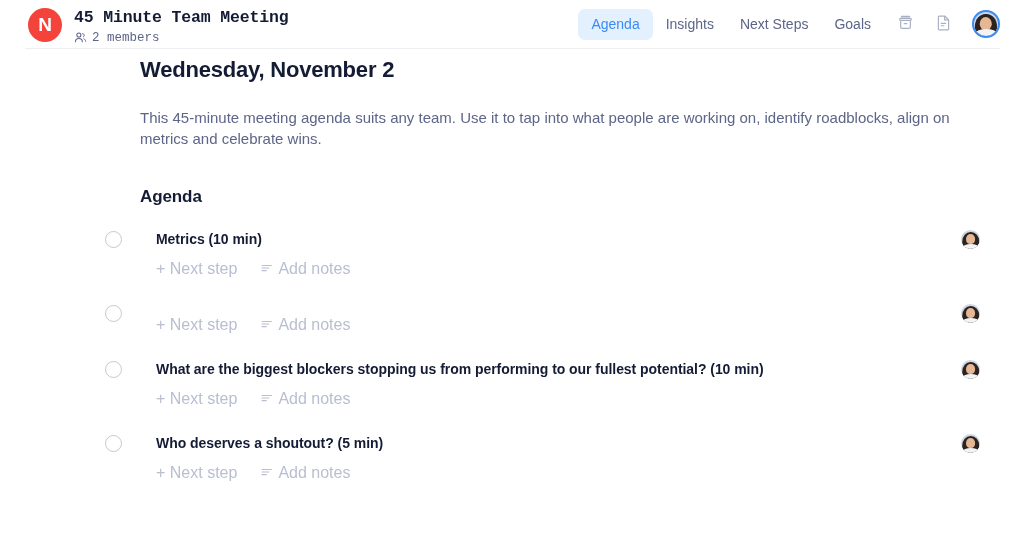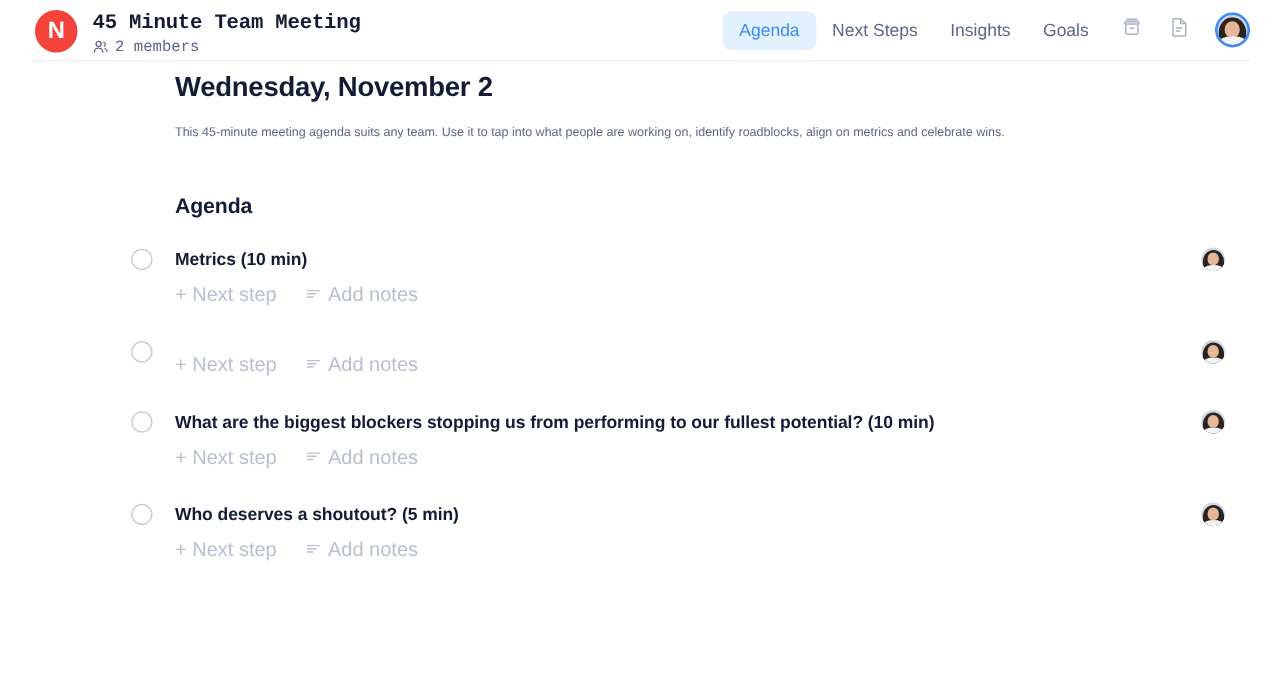--- a/index.html
+++ b/index.html
@@ -95,33 +95,33 @@
     width: 1024px; height: 489px;
     overflow: hidden;
   }
   .doc { padding-left: 140px; padding-right: 44px; }
 
   .date-heading {
     font-size: 22px; font-weight: bold; color: #141b34;
     letter-spacing: -0.2px; margin-top: 7px; line-height: 28px;
   }
   .description {
-    font-size: 10px; color: #5d6588;
-    line-height: 21px; margin-top: 12px;
+    font-size: 15px; color: #5d6588;
+    line-height: 21px; margin-top: 23px;
     max-width: 845px;
   }
   .section-heading {
     font-size: 17px; font-weight: bold; color: #141b34;
     margin-top: 37px; letter-spacing: -0.1px; line-height: 22px;
   }
 
   
   .agenda-list { margin-top: 22px; }
   .agenda-item { position: relative; padding-bottom: 28px; }
-  .item-main { display: flex; align-items: flex-start; }
+  .item-main { display: flex; align-items: flex-start; gap: 16px; }
   .checkbox {
     width: 17px; height: 17px; border-radius: 50%;
     border: 1.4px solid #c3c8d6; background: #ffffff;
     flex: 0 0 auto; margin-left: -35px; margin-top: 1px;
     cursor: pointer;
   }
   .item-body { flex: 1; margin-left: 18px; min-width: 0; }
   .item-title {
     font-size: 14px; font-weight: bold; color: #141b34;
     line-height: 18px; letter-spacing: -0.05px;
@@ -162,22 +162,22 @@
             <path d="M12.2 9.6c1.3.5 2.1 1.6 2.1 3" fill="none" stroke="#5d6588" stroke-width="1.2" stroke-linecap="round"></path>
           </svg>
         </span>
         <span class="members-text">2 members</span>
       </div>
     </div>
   </div>
 
   <div class="nav">
     <div class="nav-tab active">Agenda</div>
+    <div class="nav-tab">Insights</div>
     <div class="nav-tab">Next Steps</div>
-    <div class="nav-tab">Insights</div>
     <div class="nav-tab">Goals</div>
 
     <div class="nav-icon-btn">
       <span>
         <svg width="17" height="17" viewBox="0 0 20 20">
           <rect x="4.5" y="2.2" width="11" height="1.9" rx="0.9" fill="#aab1c4"></rect>
           <rect x="3.2" y="5.2" width="13.6" height="2.2" rx="1" fill="none" stroke="#aab1c4" stroke-width="1.4"></rect>
           <path d="M4.3 8.2v7.1a1.6 1.6 0 0 0 1.6 1.6h8.2a1.6 1.6 0 0 0 1.6-1.6V8.2" fill="none" stroke="#aab1c4" stroke-width="1.4"></path>
           <rect x="7.8" y="10.6" width="4.4" height="1.4" rx="0.7" fill="#aab1c4"></rect>
         </svg>

